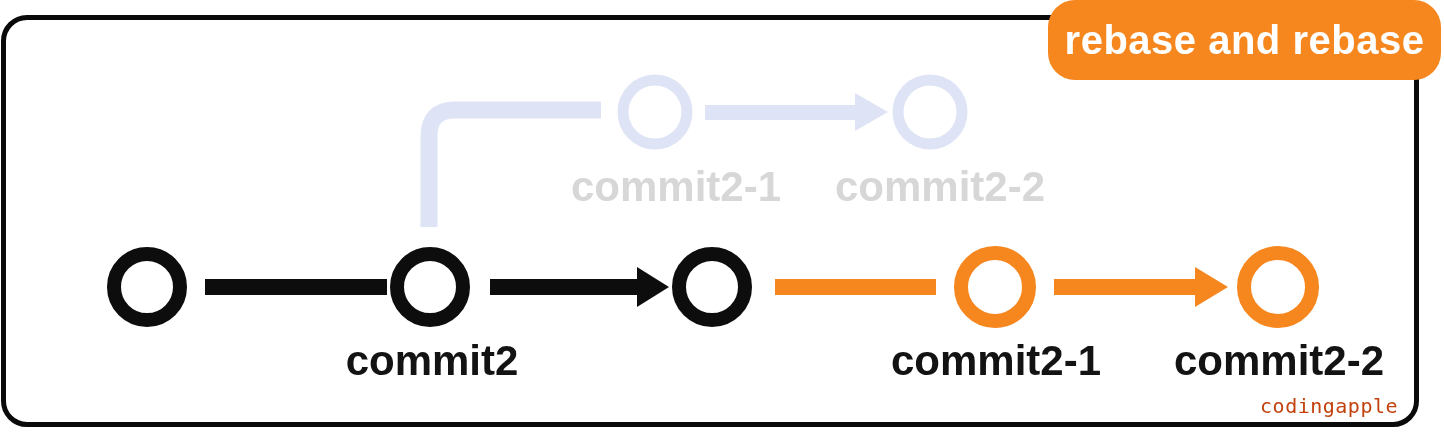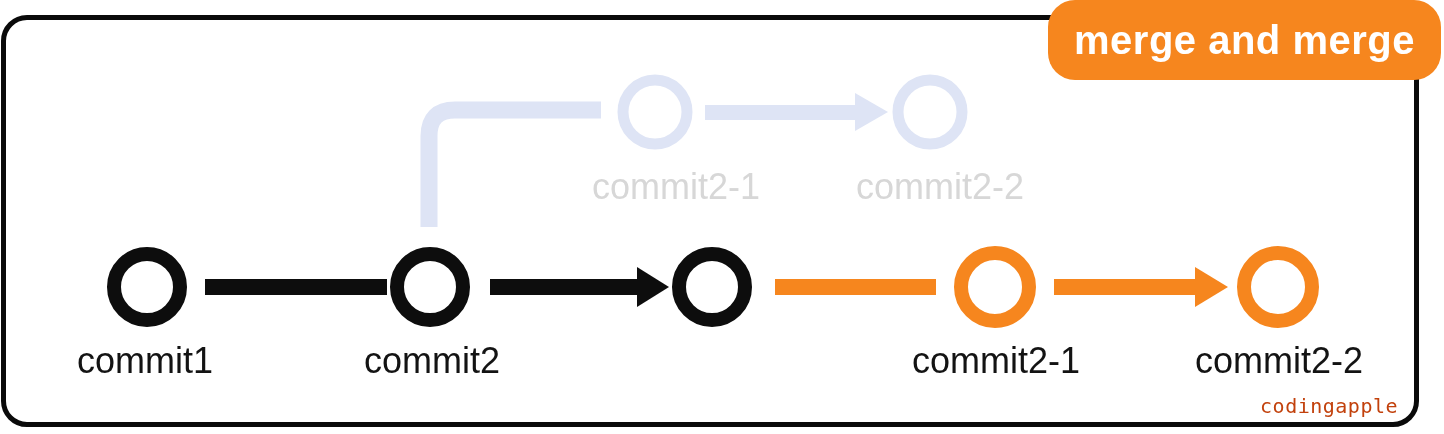--- a/index.html
+++ b/index.html
@@ -22,25 +22,26 @@
   }
   .graph-svg {
     position: absolute;
     left: 0; top: 0;
     width: 1444px; height: 434px;
     z-index: 2;
   }
   .commit-label {
     position: absolute;
     transform: translateX(-50%);
-    font-size: 36px;
+    font-size: 42px;
     line-height: 46px;
     color: #131313;
     white-space: nowrap;
     z-index: 3;
+    font-weight: bold;
   }
   .commit-label.faded { color: #d7d7d7; }
   .badge {
     position: absolute;
     left: 1048px; top: 0;
     width: 393px; height: 80px;
     background: #f6861e;
     border-radius: 27px;
     display: flex;
     align-items: center;
@@ -92,24 +93,23 @@
       <circle cx="430" cy="287" r="33" fill="#ffffff" stroke="#0d0d0d" stroke-width="14"></circle>
       <circle cx="712" cy="287" r="33" fill="#ffffff" stroke="#0d0d0d" stroke-width="14"></circle>
       <circle cx="995" cy="287" r="34" fill="#ffffff" stroke="#f6861e" stroke-width="14"></circle>
       <circle cx="1278" cy="287" r="34" fill="#ffffff" stroke="#f6861e" stroke-width="14"></circle>
     </g>
   </svg>
 
   <div class="commit-label faded" style="left:676px; top:164px;">commit2-1</div>
   <div class="commit-label faded" style="left:940px; top:164px;">commit2-2</div>
 
-  <div class="commit-label" style="left:145px; top:338px;">commit1</div>
   <div class="commit-label" style="left:432px; top:338px;">commit2</div>
   <div class="commit-label" style="left:996px; top:338px;">commit2-1</div>
   <div class="commit-label" style="left:1279px; top:338px;">commit2-2</div>
 
   <div class="badge">
-    <span>merge and merge</span>
+    <span>rebase and rebase</span>
   </div>
 
   <div class="watermark">codingapple</div>
 
 </div>
 
 </body></html>

